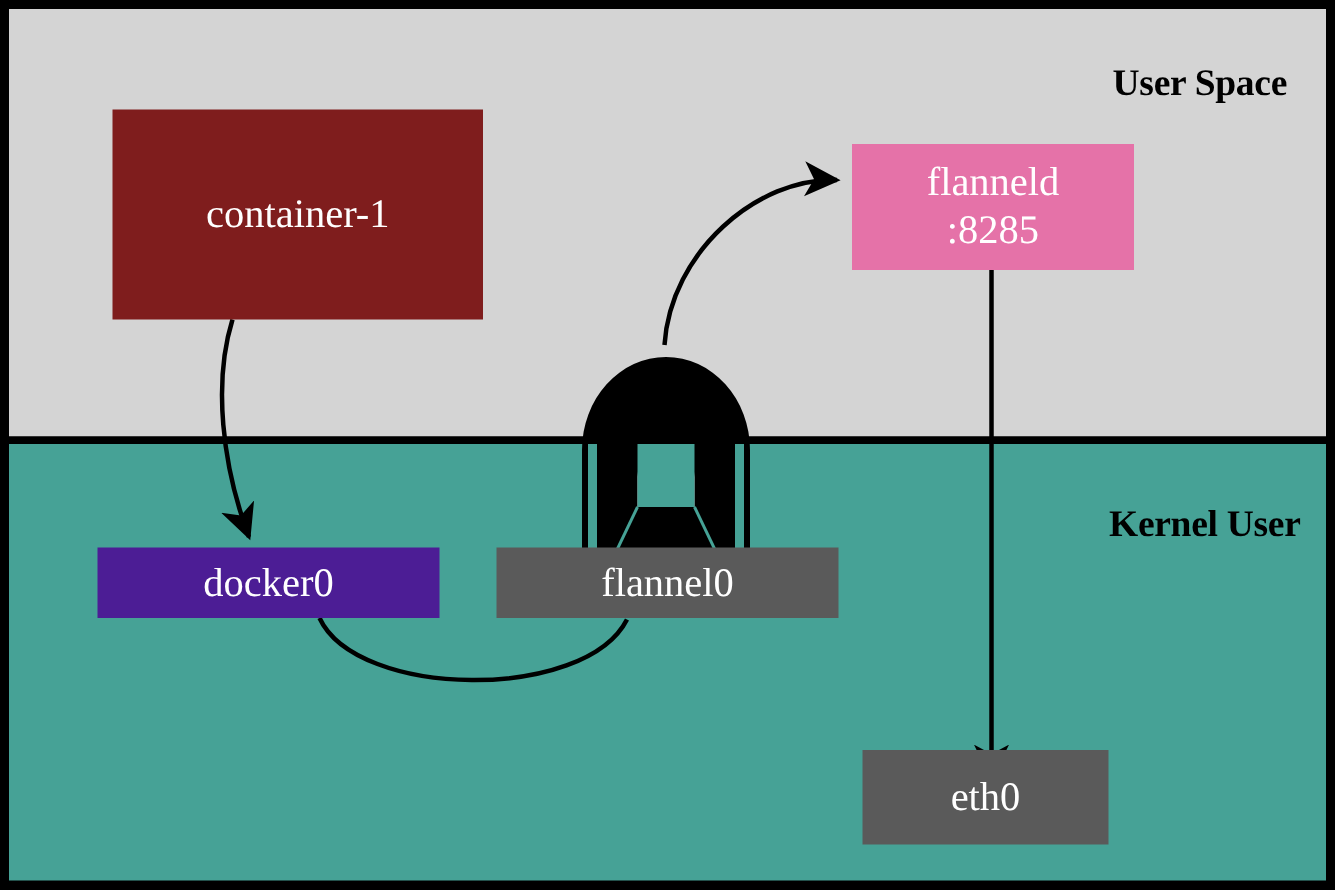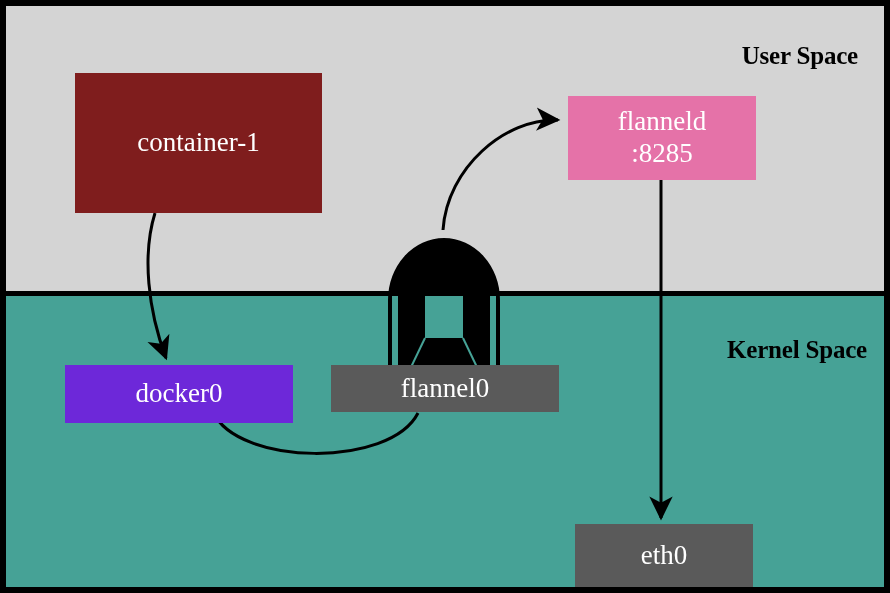--- a/index.html
+++ b/index.html
@@ -70,31 +70,31 @@
     width: 247px; height: 140px;
     background: #7f1d1d;
   }
   #node-flanneld {
     left: 568px; top: 96px;
     width: 188px; height: 84px;
     background: #e572a8;
   }
   #node-docker0 {
     left: 65px; top: 365px;
-    width: 228px; height: 58px;
-    background: #6d28d9;
+    width: 228px; height: 47px;
+    background: #4c1d95;
   }
   #node-flannel0 {
     left: 331px; top: 365px;
     width: 228px; height: 47px;
     background: #5a5a5a;
   }
   #node-eth0 {
-    left: 575px; top: 524px;
-    width: 178px; height: 63px;
+    left: 575px; top: 500px;
+    width: 164px; height: 63px;
     background: #5a5a5a;
   }
   .node-line2 { display: block; }
 
   
   #vectors {
     position: absolute;
     left: 0; top: 0;
     width: 890px; height: 593px;
     pointer-events: none;
@@ -104,21 +104,21 @@
 <body>
 
 <div id="canvas">
 
   <div id="user-space" class="space-band"></div>
   <div id="space-divider"></div>
   <div id="kernel-space" class="space-band"></div>
 
   <div id="user-space-label" class="space-label">User Space</div>
 
-  <div id="kernel-space-label" class="space-label">Kernel Space</div>
+  <div id="kernel-space-label" class="space-label">Kernel User</div>
 
   <svg id="vectors" viewBox="0 0 890 593">
     <defs>
       <marker id="arrowhead" markerWidth="9" markerHeight="9" refX="7.2" refY="4.5" orient="auto" markerUnits="strokeWidth">
         <path d="M0,0.6 L8,4.5 L0,8.4 L2.1,4.5 Z" fill="#000000"></path>
       </marker>
     </defs>
 
     <g>
       <path d="M388,412 L388,300 A56,62 0 0 1 500,300 L500,412 L478,412 L478,300

